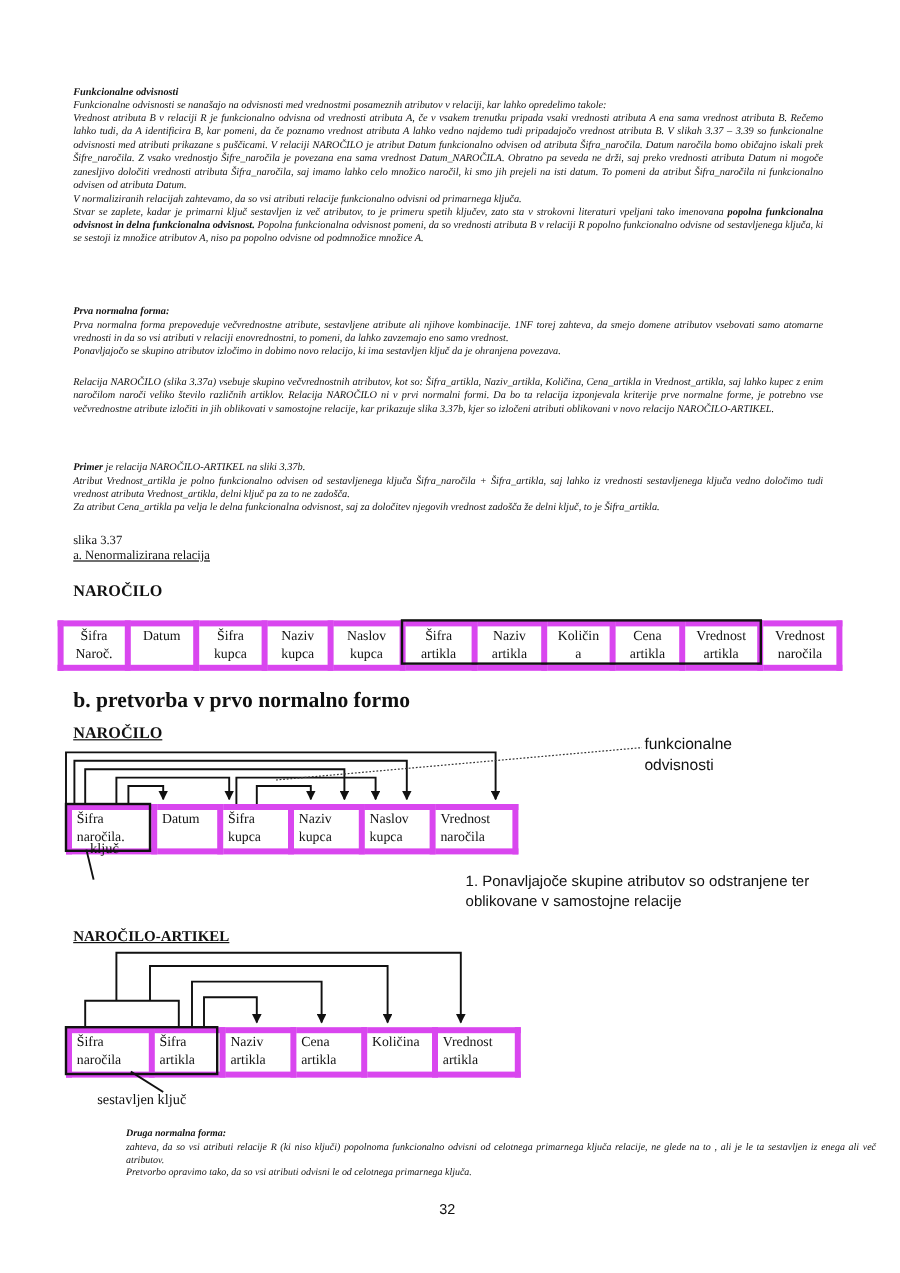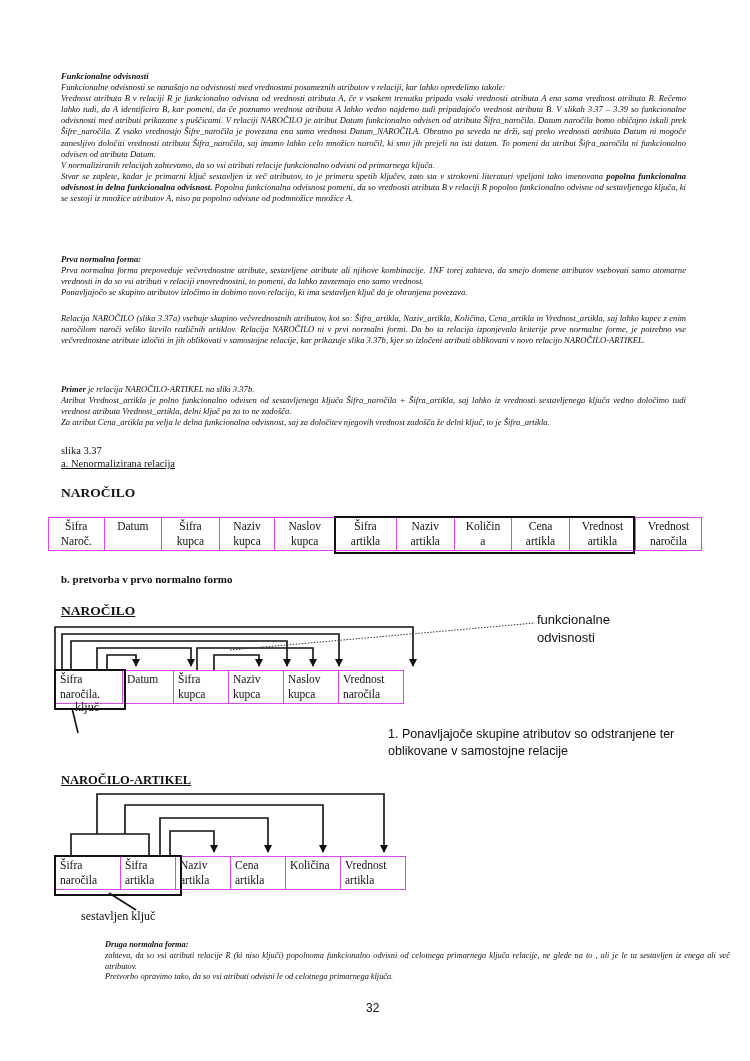--- a/index.html
+++ b/index.html
@@ -6,21 +6,21 @@
   body { width: 750px; height: 1061px; position: relative; overflow: hidden;
          font-family: "Liberation Serif", serif; color: #111; }
   .page { position: absolute; left: 0; top: 0; width: 750px; height: 1061px; }
   .txt { position: absolute; left: 61px; width: 625px; font-size: 8.6px; line-height: 11.1px; text-align: justify; font-style: italic; }
   .txt p { margin: 0; }
   .bold { font-weight: bold; }
   .h-cap { font-size: 10.5px; font-weight: normal; position: absolute; left: 61px; }
   .u { text-decoration: underline; }
   .h-rel { font-size: 13.5px; font-weight: bold; position: absolute; left: 61px; text-align: center; }
   table.rel { border-collapse: collapse; position: absolute; font-size: 11.5px; }
-  table.rel td { border: 1px solid #d946ef; padding: 1px 4px; vertical-align: top; line-height: 15px; }
+  table.rel td { border: 5px solid #d946ef; padding: 1px 4px; vertical-align: top; line-height: 15px; }
   .tblA td { text-align: center; }
   .sans { font-family: "Liberation Sans", sans-serif; }
   .abs { position: absolute; }
   svg { position: absolute; left: 0; top: 0; }
 </style>
 </head>
 <body>
 
 <div class="page">
 
@@ -98,21 +98,21 @@
           <td style="width: 54px;">
             <div>Vrednost</div>
             <div>naročila</div>
           </td>
         </tr>
   </tbody>
     </table>
 
   <div class="abs" style="left:334px; top:516px; width:297px; height:34px; border:2.5px solid #111;"></div>
 
-  <div class="h-rel" style="top:573px; font-size:11px;">b. pretvorba v prvo normalno formo</div>
+  <div class="h-rel" style="top:573px; font-size:18px;">b. pretvorba v prvo normalno formo</div>
   <div class="h-rel u" style="top:603px;">NAROČILO</div>
 
   <div class="abs sans" style="left:537px; top:611px; font-size:13px; line-height:18px;">
     <div>funkcionalne</div>
     <div>odvisnosti</div>
   </div>
 
   <table class="rel" style="left:55px; top:670px;">
     <tbody>
         <tr id="tblB1-row">

